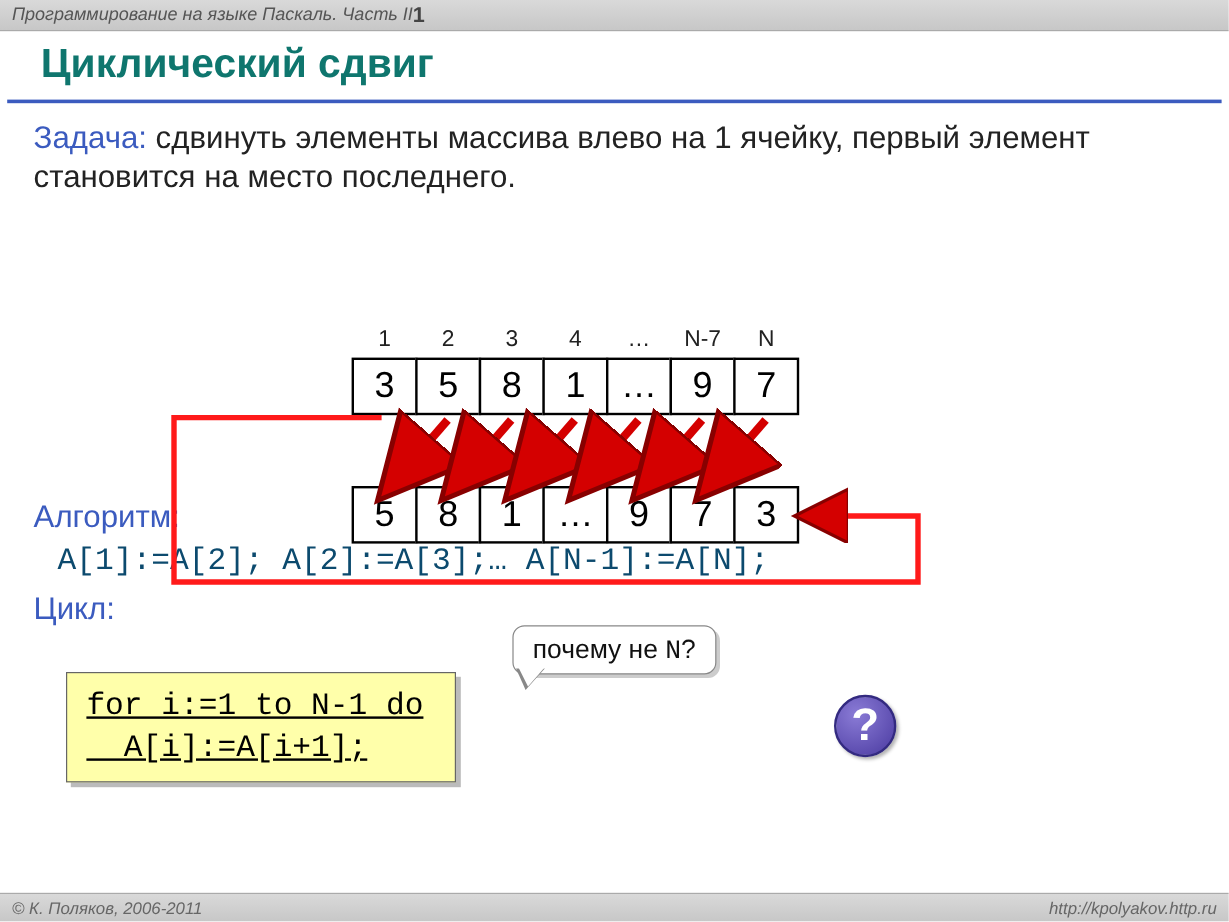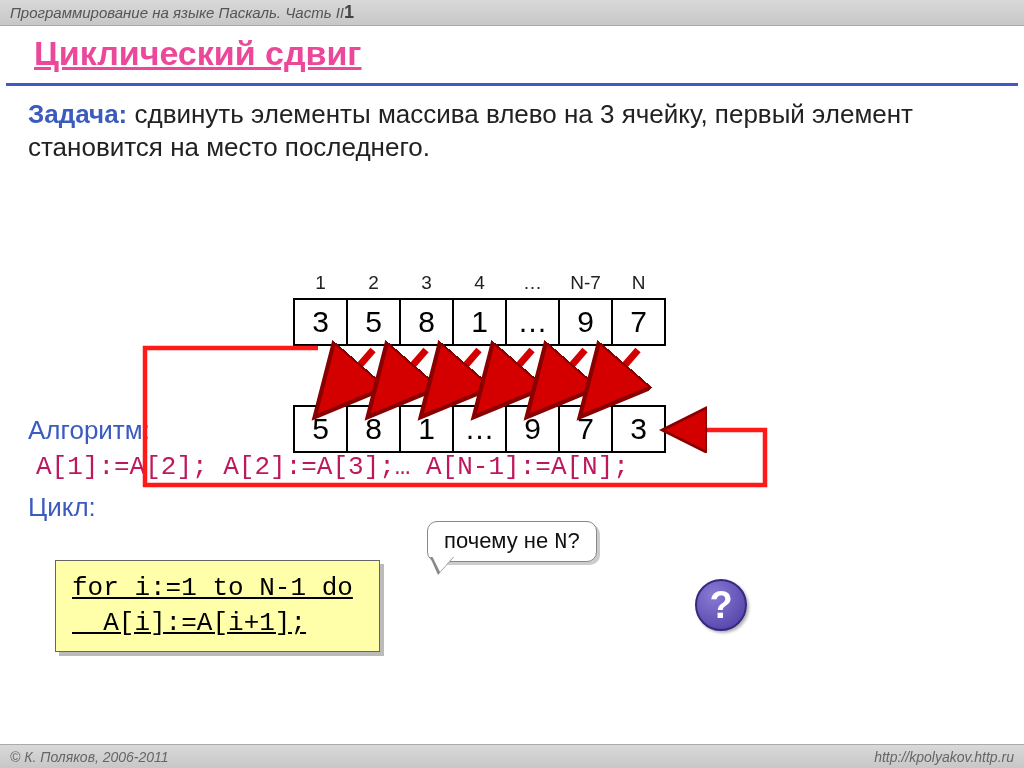--- a/index.html
+++ b/index.html
@@ -15,36 +15,35 @@
     background: linear-gradient(#d9d9d9, #c7c7c7);
     border-bottom: 1px solid #aaa;
     display: flex; align-items: center;
     justify-content: flex-start;
     padding: 0 10px;
     font-size: 15px; font-style: italic; color: #555;
   }
   .page-num { font-style: normal; font-weight: bold; font-size: 18px; color: #444; }
   .title {
     padding: 8px 28px 10px;
-    font-size: 34px; font-weight: bold; color: #ec4899;
+    font-size: 34px; font-weight: bold; color: #0f766e;
     border-bottom: 3px solid #3b5bbf;
     margin: 0 6px 6px;
-    text-decoration: underline;
   }
   .content { padding: 6px 28px 0; position: relative; }
   .task {
     font-size: 26px; color: #222; line-height: 1.25;
     margin-bottom: 6px;
   }
-  .task .label { color: #3b5bbf; font-weight: bold; }
+  .task .label { color: #3b5bbf; font-weight: normal; }
   .sub-label { color: #3b5bbf; font-size: 26px; font-weight: 400; margin-top: 8px; }
   .algo-code {
     font-family: "Courier New", monospace;
-    font-size: 26px; color: #be185d;
-    margin: 6px 0 10px 8px;
+    font-size: 26px; color: #0c4a6e;
+    margin: 6px 0 10px 20px;
     white-space: nowrap;
   }
   .code-box {
     position: absolute;
     left: 55px; top: 560px;
     background: #ffffaa;
     border: 1.5px solid #666;
     padding: 10px 26px 10px 16px;
     font-family: "Courier New", monospace;
     font-size: 26px; line-height: 1.35;
@@ -143,21 +142,21 @@
 
 <div class="header-bar">
   <span>Программирование на языке Паскаль. Часть II</span>
   <span class="page-num">1</span>
 </div>
 
 <div class="title">Циклический сдвиг</div>
 
 <div class="content">
   <p class="task">
-    <span class="label">Задача:</span><span> сдвинуть элементы массива влево на 3 ячейку, первый элемент становится на место последнего.</span>
+    <span class="label">Задача:</span><span> сдвинуть элементы массива влево на 1 ячейку, первый элемент становится на место последнего.</span>
   </p>
 
   <div class="diagram">
     <div class="idx-row">
       <div class="idx">1</div>
       <div class="idx">2</div>
       <div class="idx">3</div>
       <div class="idx">4</div>
       <div class="idx">…</div>
       <div class="idx">N-7</div>

